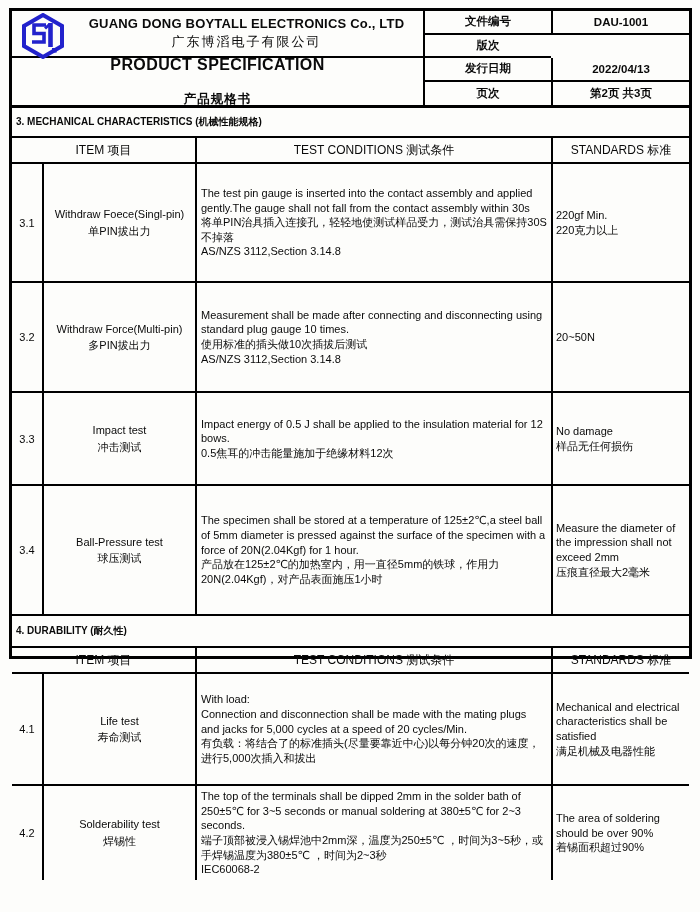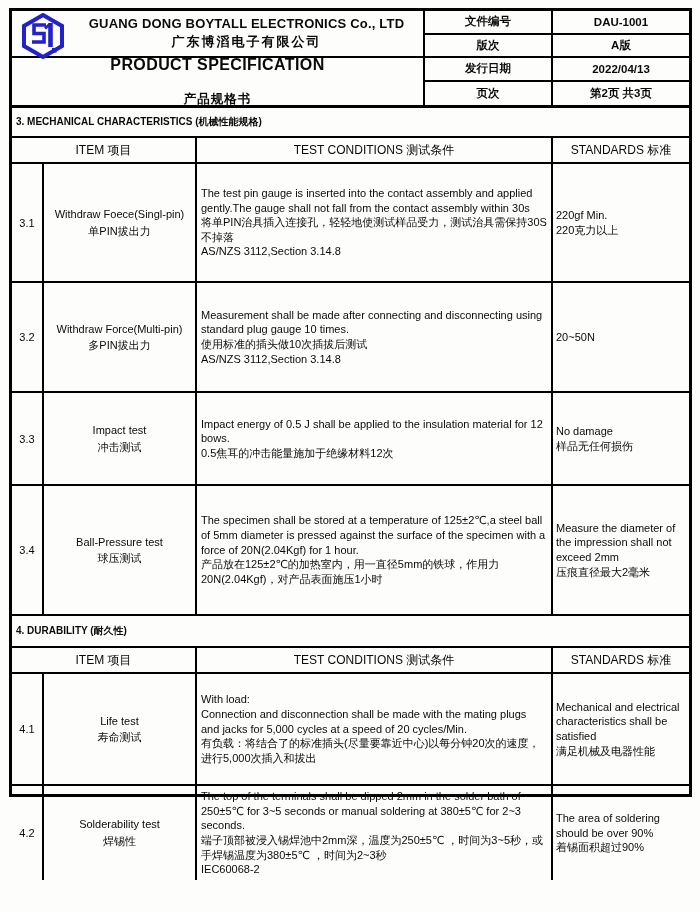--- a/index.html
+++ b/index.html
@@ -1,29 +1,29 @@
 <!DOCTYPE html>
 <html><head>
 <meta charset="utf-8">
 <style>
   * { margin:0; padding:0; box-sizing:border-box; }
   html,body { width:700px; height:912px; background:#f5f5f3; }
   body { font-family:"Liberation Sans","DejaVu Sans",sans-serif; color:#0a0a0a; }
   .page { position:relative; width:700px; height:912px; background:#fdfdfb; overflow:hidden; }
-  .doc { position:absolute; left:9px; top:8px; width:683px; height:789px;
+  .doc { position:absolute; left:9px; top:8px; width:683px; height:651px;
          border:3px solid #000; display:flex; flex-direction:column; background:#fdfdfb; }
 
   
   .header { display:grid; grid-template-columns:411px 128px 1fr;
             grid-template-rows:repeat(4,1fr); height:97px; border-bottom:3px solid #000; flex:0 0 auto; }
   .company-cell { grid-column:1; grid-row:1/3; border-bottom:2px solid #000;
                   position:relative; display:flex; flex-direction:column; justify-content:center;
                   padding-left:58px; text-align:center; }
   .company-en { font-weight:bold; font-size:13px; letter-spacing:0.2px; }
-  .company-cn { font-weight:bold; font-size:13px; margin-top:2px; letter-spacing:2px; }
+  .company-cn { font-weight:normal; font-size:13px; margin-top:2px; letter-spacing:2px; }
   .logo-wrap { position:absolute; left:7px; top:2px; width:48px; height:46px; }
   .spec-cell { grid-column:1; grid-row:3/5; display:flex; flex-direction:column;
                justify-content:center; text-align:center; }
   .spec-en { font-weight:bold; font-size:16px; letter-spacing:0.4px; }
   .spec-cn { font-weight:bold; font-size:12.5px; margin-top:17px; letter-spacing:1px; }
   .meta-label, .meta-value { border-left:2px solid #000; border-bottom:2px solid #000;
         display:flex; align-items:center; justify-content:center;
         font-weight:bold; font-size:11.5px; }
   .meta-label { grid-column:2; }
   .meta-value { grid-column:3; }
@@ -73,21 +73,20 @@
             <rect x="33" y="35" width="4.6" height="4.6" fill="#2222cc"></rect>
           </svg>
         </div>
         <div class="company-en">GUANG DONG BOYTALL ELECTRONICS Co., LTD</div>
         <div class="company-cn">广东博滔电子有限公司</div>
       </div>
 
       <div class="meta-label" style="grid-row:1">文件编号</div>
       <div class="meta-value" style="grid-row:1">DAU-1001</div>
       <div class="meta-label" style="grid-row:2">版次</div>
-      <div class="meta-value" style="grid-row:2">A版</div>
       <div class="meta-label" style="grid-row:3">发行日期</div>
       <div class="meta-value" style="grid-row:3">2022/04/13</div>
       <div class="meta-label rlast" style="grid-row:4">页次</div>
       <div class="meta-value rlast" style="grid-row:4">第2页  共3页</div>
 
       <div class="spec-cell">
         <div class="spec-en">PRODUCT SPECIFICATION</div>
         <div class="spec-cn">产品规格书</div>
       </div>
     </div>

